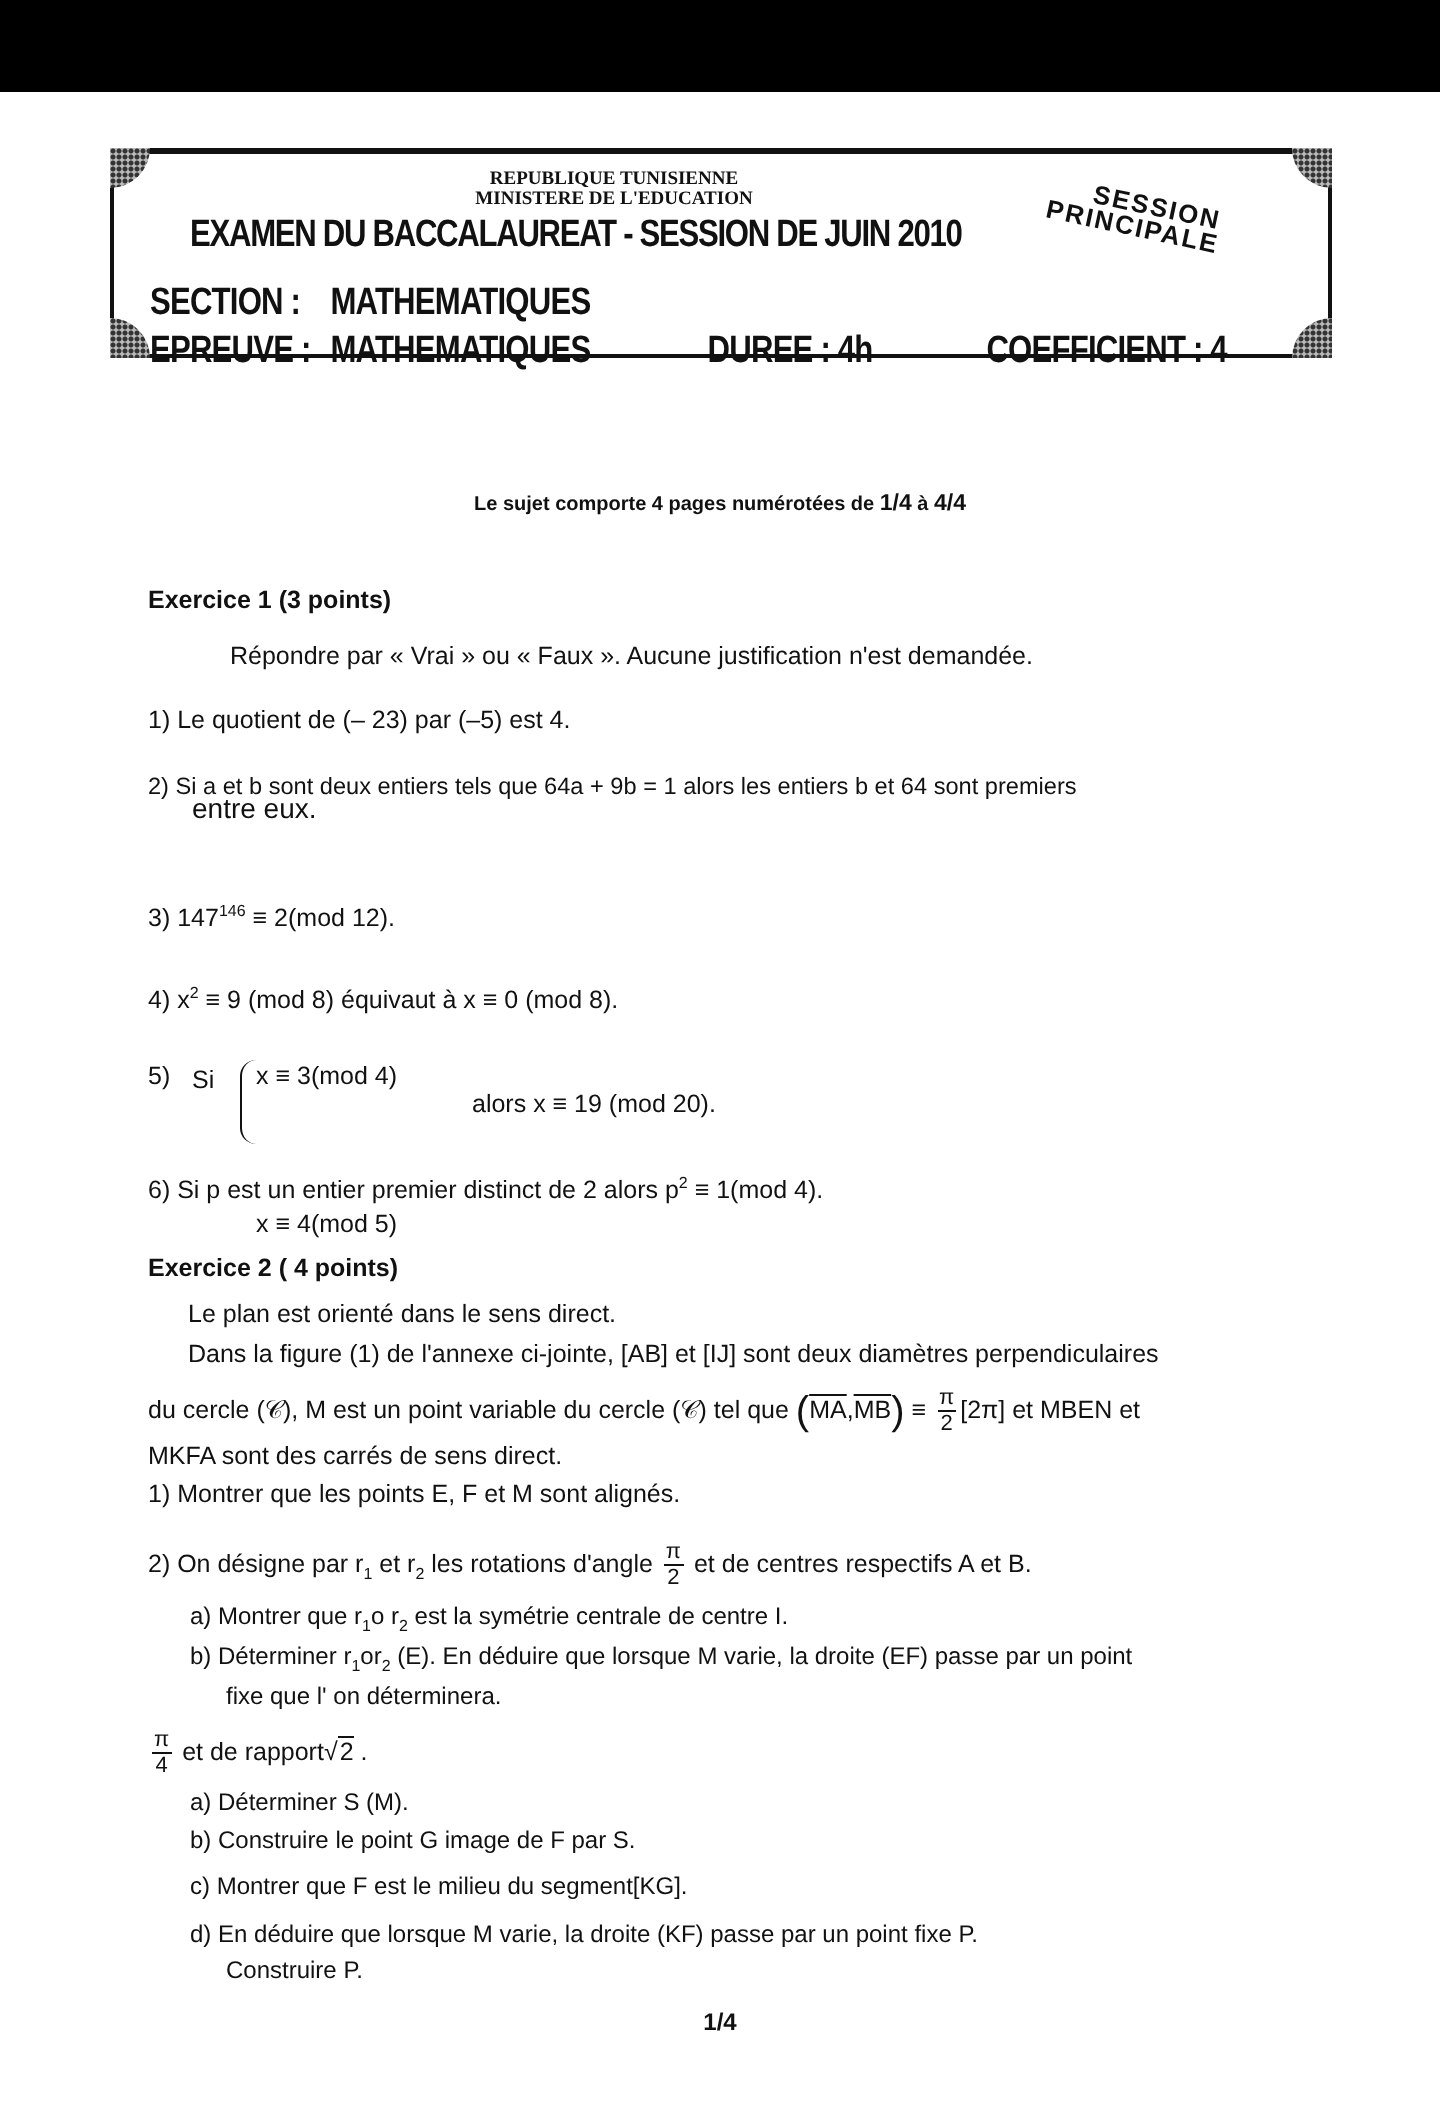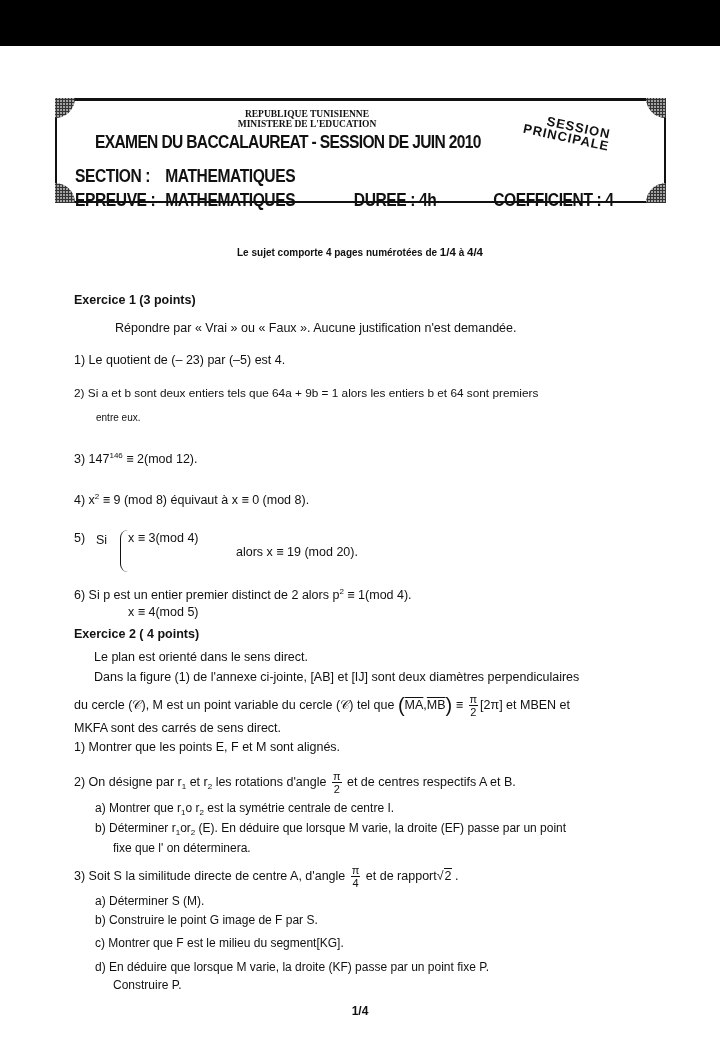--- a/index.html
+++ b/index.html
@@ -2,21 +2,21 @@
 <html><head>
 <meta charset="utf-8">
 <style>
   html, body { margin: 0; padding: 0; }
   body {
     width: 720px; height: 1057px; background: #ffffff; position: relative; overflow: hidden;
     font-family: "Liberation Sans", "DejaVu Sans", sans-serif; color: #111;
   }
   .topbar { position: absolute; left: 0; top: 0; width: 720px; height: 46px; background: #000; }
   .header-box {
-    position: absolute; left: 55px; top: 98px; width: 611px; height: 105px;
+    position: absolute; left: 55px; top: 74px; width: 611px; height: 105px;
     border: 2px solid #111; box-sizing: border-box; border-top-width: 3px;
   }
   .corner { position: absolute; width: 20px; height: 20px; background:
       radial-gradient(circle, #333 1px, #bbb 1.5px) 0 0/3px 3px; }
   .corner.tl { left: -2px; top: -3px; border-bottom-right-radius: 20px; }
   .corner.tr { right: -2px; top: -3px; border-bottom-left-radius: 20px; }
   .corner.bl { left: -2px; bottom: -2px; border-top-right-radius: 20px; }
   .corner.br { right: -2px; bottom: -2px; border-top-left-radius: 20px; }
 
   .hdr-small { position: absolute; left: 130px; width: 240px; text-align: center;
@@ -82,21 +82,21 @@
 </div>
 
 <div class="notice">
   <span>Le sujet comporte 4 pages numérotées de </span><b>1/4</b><span> à </span><b>4/4</b>
 </div>
 
 <div class="txt bold" style="left:74px; top:292px; font-size:12.5px;">Exercice 1 (3 points)</div>
 <div class="txt" style="left:115px; top:320px;">Répondre par  « Vrai » ou « Faux ». Aucune justification n'est demandée.</div>
 <div class="txt" style="left:74px; top:352px;">1)  Le quotient de (– 23) par (–5)  est 4.</div>
 <div class="txt" style="left:74px; top:385px; font-size:11.8px;">2)  Si a et b sont deux entiers tels que  64a + 9b = 1  alors les entiers b et 64 sont premiers</div>
-<div class="txt" style="left:96px; top:410px; font-size:10px;">entre eux.</div>
+<div class="txt" style="left:96px; top:396px; font-size:14px;">entre eux.</div>
 <div class="txt" style="left:74px; top:451px;">
   <span>3)  147</span><sup>146</sup><span> ≡ 2(mod 12).</span>
 </div>
 <div class="txt" style="left:74px; top:492px;">
   <span>4)  x</span><sup>2</sup><span>  ≡ 9 (mod 8) équivaut à  x ≡ 0 (mod 8).</span>
 </div>
 <div class="txt" style="left:74px; top:530px;">5)</div>
 <div class="txt" style="left:96px; top:532px;">Si</div>
 <div class="brace"></div>
 <div class="txt" style="left:128px; top:530px;">x ≡ 3(mod 4)</div>
@@ -118,21 +118,21 @@
   <span>2)  On  désigne  par  r</span><sub>1</sub><span> et r</span><sub>2</sub><span>  les rotations  d'angle </span><span class="frac"><span class="num">π</span><span>2</span></span><span> et de centres respectifs A et B.</span>
 </div>
 <div class="txt" style="left:95px; top:800px; font-size:12px;">
   <span>a)  Montrer que r</span><sub>1</sub><span>o r</span><sub>2</sub><span> est  la symétrie centrale de centre I.</span>
 </div>
 <div class="txt" style="left:95px; top:820px; font-size:12px;">
   <span>b)  Déterminer r</span><sub>1</sub><span>or</span><sub>2</sub><span> (E). En déduire que lorsque M varie, la droite (EF) passe par un point</span>
 </div>
 <div class="txt" style="left:113px; top:840px; font-size:12px;">fixe que l' on déterminera.</div>
 <div class="txt" style="left:74px; top:864px;">
-  <span>3)  Soit S la similitude directe de centre A, d'angle </span><span class="frac"><span class="num">π</span><span>4</span></span><span> et de rapport</span>√<span class="sqrt">2</span><span> .</span>
+  <span class="frac"><span class="num">π</span><span>4</span></span><span> et de rapport</span>√<span class="sqrt">2</span><span> .</span>
 </div>
 <div class="txt" style="left:95px; top:893px; font-size:12px;">a)  Déterminer S (M).</div>
 <div class="txt" style="left:95px; top:912px; font-size:12px;">b)  Construire le point G image de F par S.</div>
 <div class="txt" style="left:95px; top:935px; font-size:12px;">c)  Montrer que F est le milieu du segment[KG].</div>
 <div class="txt" style="left:95px; top:959px; font-size:12px;">d)  En déduire que lorsque M varie, la droite (KF) passe par un point fixe P.</div>
 <div class="txt" style="left:113px; top:977px; font-size:12px;">Construire P.</div>
 
 <div class="page-num">1/4</div>
 
 </body></html>

